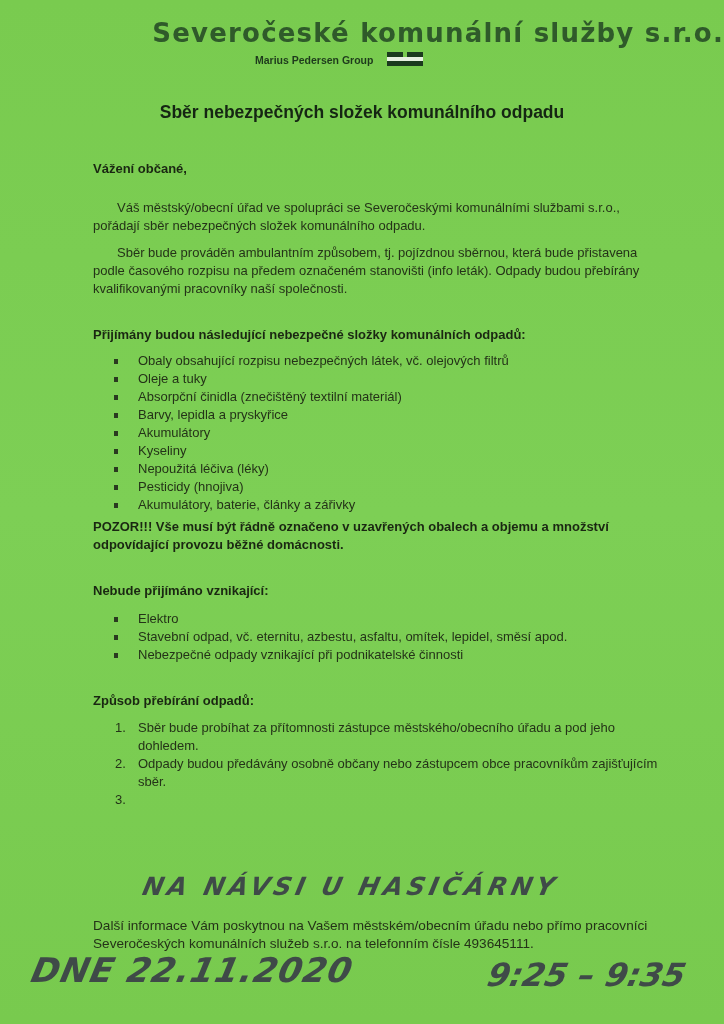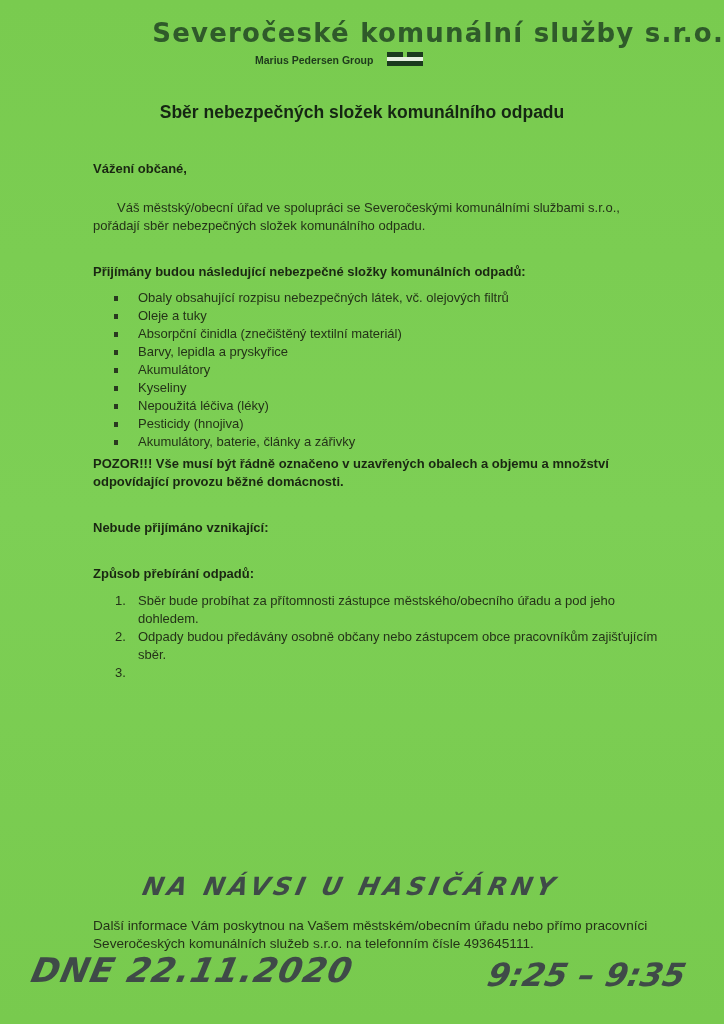--- a/index.html
+++ b/index.html
@@ -54,37 +54,43 @@
       <span style="left:0;top:9px;width:36px;height:5px;"></span>
       <span style="left:0;top:5px;width:36px;height:4px;background:#e6efe0;"></span>
     </span>
   </div>
 
   <div class="title">Sběr nebezpečných složek komunálního odpadu</div>
 
   <div class="content">
     <div class="h">Vážení občané,</div>
     <p class="p" style="margin-top:21px;">Váš městský/obecní úřad ve spolupráci se Severočeskými komunálními službami s.r.o., pořádají sběr nebezpečných složek komunálního odpadu.</p>
+    <p class="p" style="margin-top:9px;">Sběr bude prováděn ambulantním způsobem, tj. pojízdnou sběrnou, která bude přistavena podle časového rozpisu na předem označeném stanovišti (info leták). Odpady budou přebírány kvalifikovanými pracovníky naší společnosti.</p>
 
     <div class="h" style="margin-top:28px;">Přijímány budou následující nebezpečné složky komunálních odpadů:</div>
     <ul class="b" style="margin-top:8px;">
       <li>Obaly obsahující rozpisu nebezpečných látek, vč. olejových filtrů</li>
       <li>Oleje a tuky</li>
       <li>Absorpční činidla (znečištěný textilní materiál)</li>
       <li>Barvy, lepidla a pryskyřice</li>
       <li>Akumulátory</li>
       <li>Kyseliny</li>
       <li>Nepoužitá léčiva (léky)</li>
       <li>Pesticidy (hnojiva)</li>
       <li>Akumulátory, baterie, články a zářivky</li>
     </ul>
 
     <div class="h" style="margin-top:4px;">POZOR!!! Vše musí být řádně označeno v uzavřených obalech a objemu a množství odpovídající provozu běžné domácnosti.</div>
 
     <div class="h" style="margin-top:28px;">Nebude přijímáno vznikající:</div>
+    <ul class="b" style="margin-top:10px;">
+      <li>Elektro</li>
+      <li>Stavební odpad, vč. eternitu, azbestu, asfaltu, omítek, lepidel, směsí apod.</li>
+      <li>Nebezpečné odpady vznikající při podnikatelské činnosti</li>
+    </ul>
 
     <div class="h" style="margin-top:28px;">Způsob přebírání odpadů:</div>
     <ol class="n" style="margin-top:9px;">
       <li><span class="num">1.</span><span>Sběr bude probíhat za přítomnosti zástupce městského/obecního úřadu a pod jeho dohledem.</span></li>
       <li><span class="num">2.</span><span>Odpady budou předávány osobně občany nebo zástupcem obce pracovníkům zajišťujícím sběr.</span></li>
       <li><span class="num">3.</span></li>
     </ol>
   </div>
 
   <div class="hand" style="left:143px;top:872px;font-size:25px;letter-spacing:4px;">NA NÁVSI U HASIČÁRNY</div>

